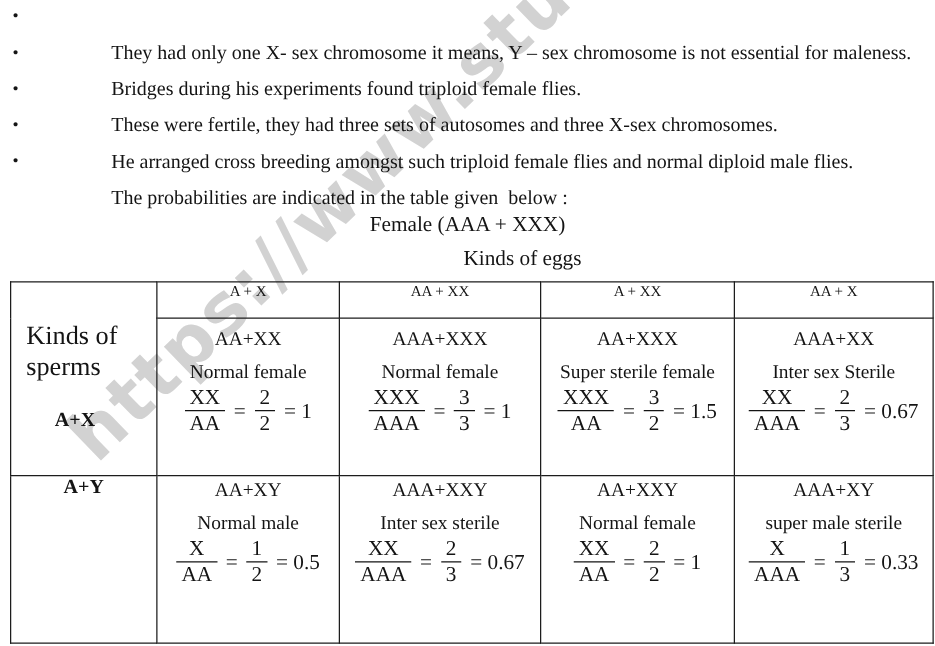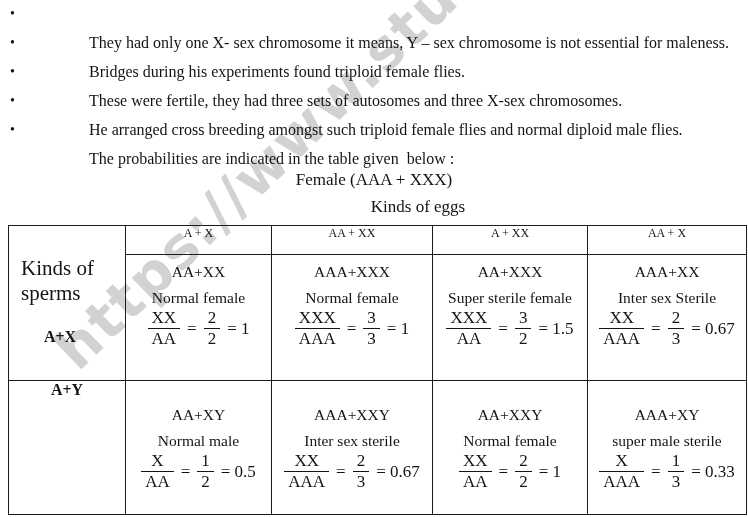--- a/index.html
+++ b/index.html
@@ -86,21 +86,21 @@
   td.sperm-cell{
     text-align:center;
     vertical-align:middle;
     font-weight:bold;
     font-size:16px;
   }
   td.cell{text-align:center;}
   tr.row-ax td.cell{height:125px;}
   tr.row-ay td.cell{height:133px;}
   tr.row-ax .geno{margin-top:7px;}
-  tr.row-ay .geno{margin-top:24px;}
+  tr.row-ay .geno{margin-top:2px;}
   .geno{font-size:15.5px;line-height:20px;}
   .pheno{font-size:15.5px;line-height:20px;margin-top:6px;}
   .eq{
     display:flex;
     align-items:center;
     justify-content:center;
     gap:7px;
     font-size:17px;
   }
   .frac{

